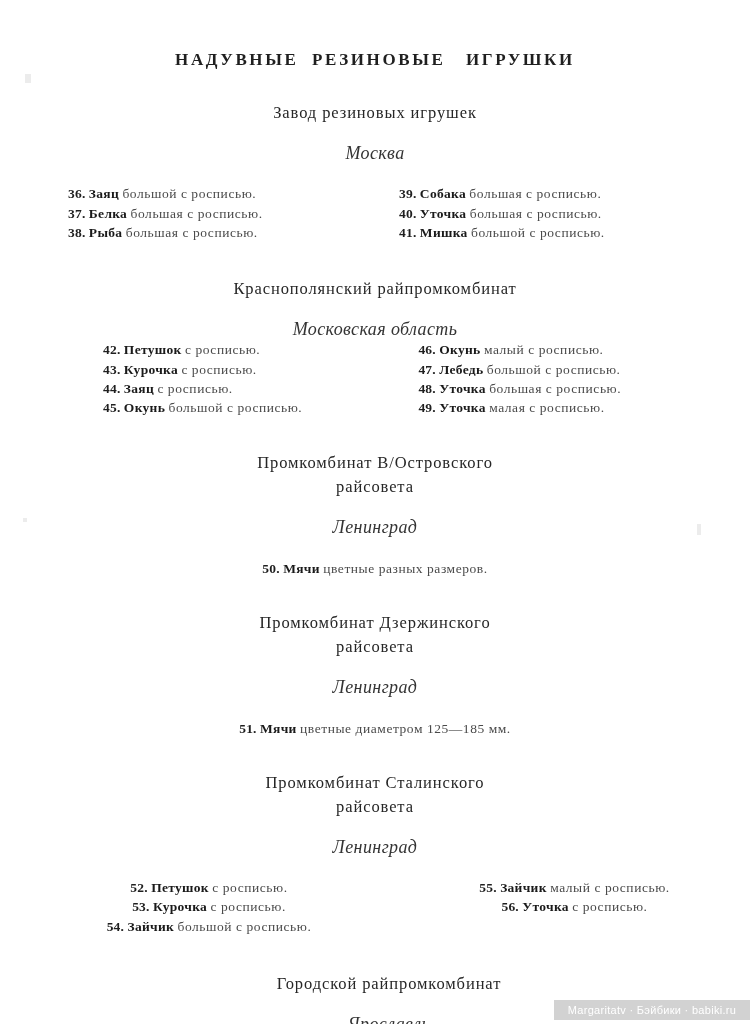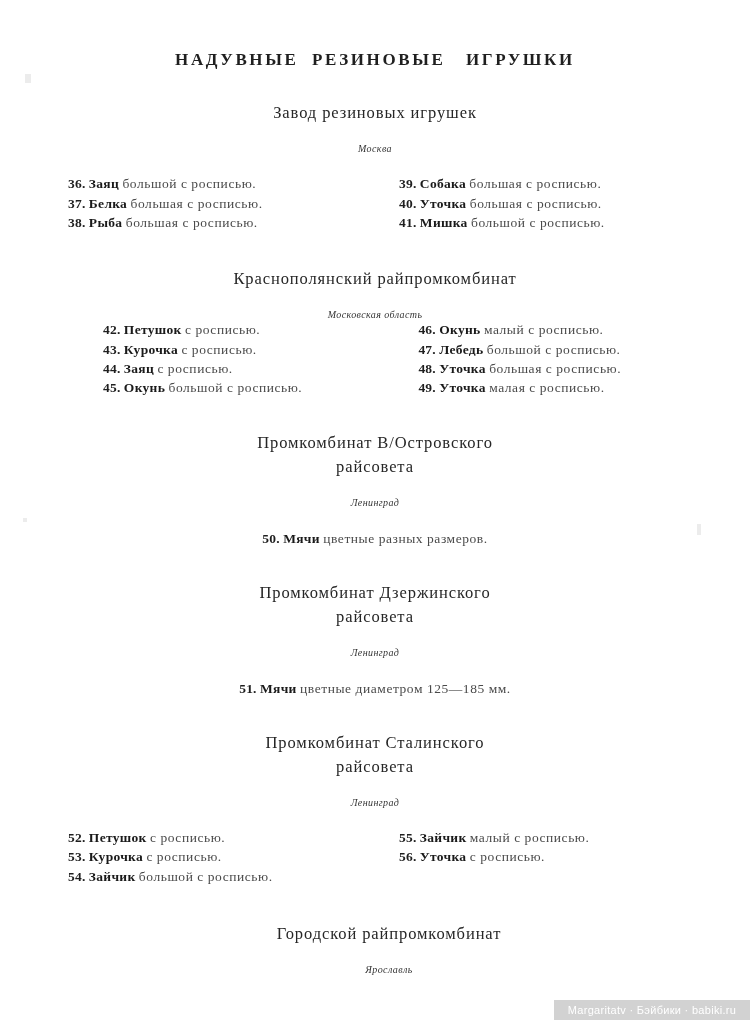--- a/index.html
+++ b/index.html
@@ -46,21 +46,21 @@
     font-size: 16.5px;
     font-weight: normal;
     letter-spacing: 0.9px;
     color: #262626;
     line-height: 1.42;
     margin: 0;
   }
   .factory-city {
     text-align: center;
     font-style: italic;
-    font-size: 10px;
+    font-size: 18px;
     letter-spacing: 0.4px;
     color: #343434;
     margin: 0;
   }
 
   
   .columns {
     display: flex;
     width: 100%;
     box-sizing: border-box;
@@ -249,21 +249,21 @@
         <span class="nm">Мячи</span>
         <span class="ds">цветные диаметром 125—185 мм.</span>
       </div>
     </div>
   </div>
 
   <div class="section" style="margin-top:33px;">
     <div class="factory-name">Промкомбинат  Сталинского</div>
     <div class="factory-name">райсовета</div>
     <div class="factory-city" style="margin-top:19px;">Ленинград</div>
-    <div class="columns" style="margin-top:20px;">
+    <div class="columns" style="margin-top:20px;text-align:center;">
       <div class="col col-left">
         <div class="item">
           <span class="num">52.</span>
           <span class="nm">Петушок</span>
           <span class="ds">с росписью.</span>
         </div>
         <div class="item">
           <span class="num">53.</span>
           <span class="nm">Курочка</span>
           <span class="ds">с росписью.</span>

